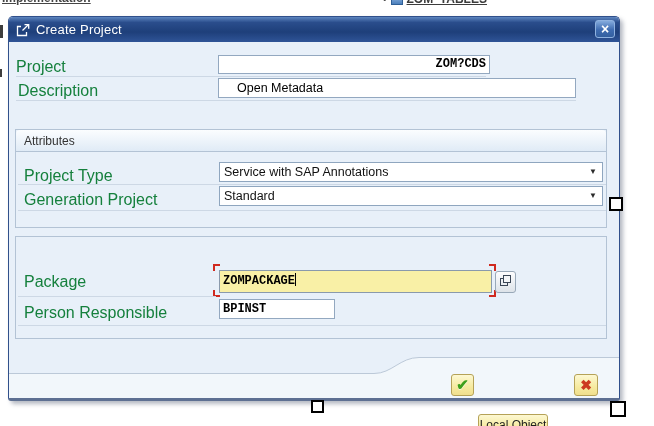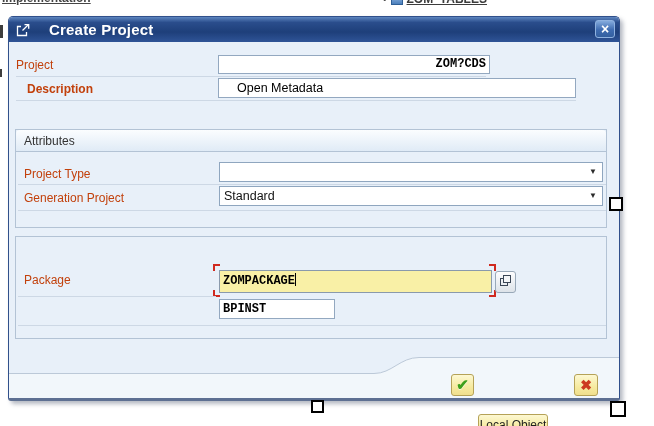--- a/index.html
+++ b/index.html
@@ -32,42 +32,42 @@
     box-shadow:3px 3px 4px rgba(90,100,120,.45);
     z-index:10;
   }
   .titlebar{
     position:absolute; left:0; top:0; right:0; height:25px;
     background:linear-gradient(180deg,#5e86c0 0%,#2a4d8c 22%,#1e3f7a 60%,#2f5497 100%);
     border-radius:4px 4px 0 0;
   }
   .title-icon{ position:absolute; left:7px; top:6px; width:14px; height:13px; }
   .title-text{ position:absolute; left:27px; top:0; line-height:25px;
-    font-size:15px; font-weight:700; color:#fff; letter-spacing:.2px;margin-left:13px; }
+    font-size:13px; font-weight:400; color:#fff; letter-spacing:.2px; }
   .close-btn{
     position:absolute; right:4px; top:3px; width:20px; height:18px;
     background:linear-gradient(180deg,#84abdd 0%,#3f6cb1 55%,#335f9f 100%);
     border:1px solid #8fb2e0; border-radius:3px;
     color:#fff; font-size:14px; font-weight:700; text-align:center; line-height:16px;
     cursor:pointer;
   }
-  .lbl{ position:absolute; font-size:12px; color:#c2410c; white-space:nowrap; }
+  .lbl{ position:absolute; font-size:16px; color:#15803d; white-space:nowrap; }
   .field{
     position:absolute; background:#fff; border:1px solid #93a8c0;
     font-family:"Liberation Mono", monospace; font-weight:700; font-size:12px;
     color:#000; padding:0 3px; white-space:nowrap; overflow:hidden;
   }
   .field.prop{ font-family:"Liberation Sans", sans-serif; font-weight:400; font-size:12.5px;padding-left:18px; }
   .sep{ position:absolute; height:1px; background:#cdd8e5; }
 
   
   .lbl-project{ left:7px; top:41px; }
   .inp-project{ left:209px; top:38px; width:272px; height:19px; line-height:17px;text-align:right; }
   .sep-1{ left:7px; top:59px; width:470px; }
-  .lbl-desc{ left:18px; top:65px;font-weight:bold; }
+  .lbl-desc{ left:9px; top:65px; }
   .inp-desc{ left:209px; top:61px; width:358px; height:20px; line-height:18px; }
   .sep-2{ left:7px; top:83px; width:560px; }
 
   
   .group{ position:absolute; left:6px; width:592px;
     border:1px solid #b3c3d5; border-radius:0; }
   .group-hd{
     height:22px; line-height:22px; padding-left:8px; font-size:12px; color:#333;
     background:linear-gradient(180deg,#fbfdff,#e0ebf6);
     border-bottom:1px solid #b3c3d5; border-radius:4px 4px 0 0;
@@ -174,20 +174,21 @@
 
     <span class="lbl lbl-desc">Description</span>
     <div class="field prop inp-desc">Open Metadata</div>
     <div class="sep sep-2"></div>
 
     <div class="group g-attr">
       <div class="group-hd">Attributes</div>
 
       <span class="lbl lbl-pt">Project Type</span>
       <div class="ddl ddl-pt">
+        <span>Service with SAP Annotations</span>
         <span class="arrow">▼</span>
       </div>
       <div class="sep sep-g1"></div>
 
       <span class="lbl lbl-gs">Generation Project</span>
       <div class="ddl ddl-gs">
         <span>Standard</span>
         <span class="arrow">▼</span>
       </div>
       <div class="sep sep-g2"></div>
@@ -204,20 +205,21 @@
       <div class="btn-vh">
         <span>
           <svg width="13" height="13" viewBox="0 0 13 13">
             <rect x="1.5" y="4.5" width="7" height="7" fill="none" stroke="#3a4656"></rect>
             <rect x="4.5" y="1.5" width="7" height="7" fill="#f4f6f8" stroke="#3a4656"></rect>
           </svg>
         </span>
       </div>
       <div class="sep sep-o1"></div>
 
+      <span class="lbl lbl-pr">Person Responsible</span>
       <div class="field inp-pr">BPINST</div>
       <div class="sep sep-o2"></div>
     </div>
 
     <svg class="swoosh" viewBox="0 0 610 45" preserveAspectRatio="none">
       <path d="M0,20.5 H365 C383,20.5 391,4.5 410,4.5 H610 V45 H0 Z" fill="#f2f7fb"></path>
       <path d="M0,20.5 H365 C383,20.5 391,4.5 410,4.5 H610" fill="none" stroke="#bcc9d8" stroke-width="1"></path>
     </svg>
 
     <div class="fbtn btn-ok">

